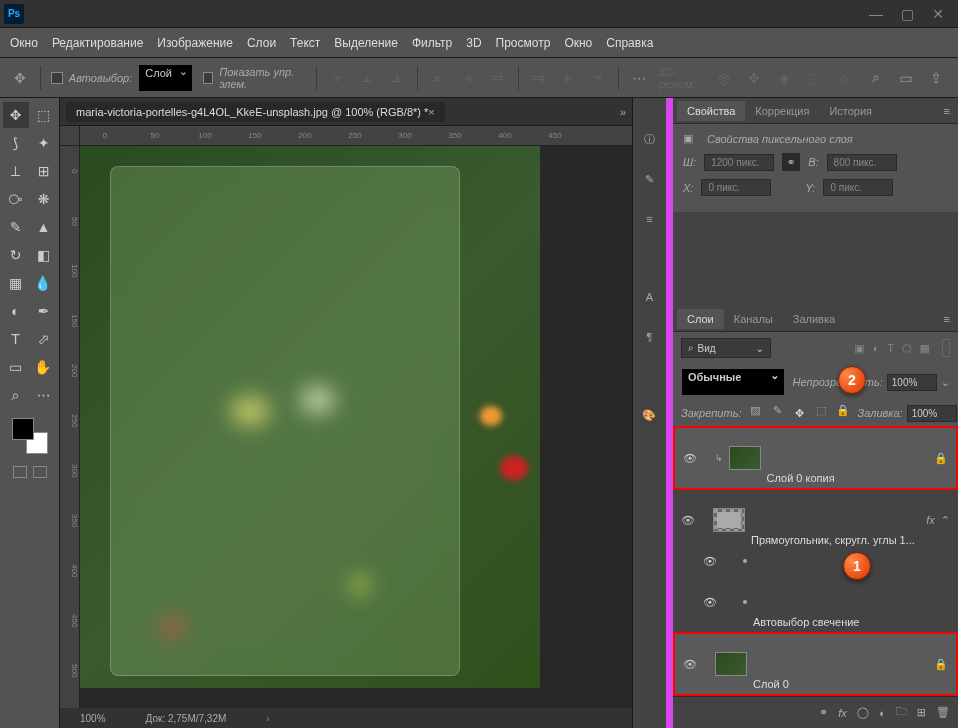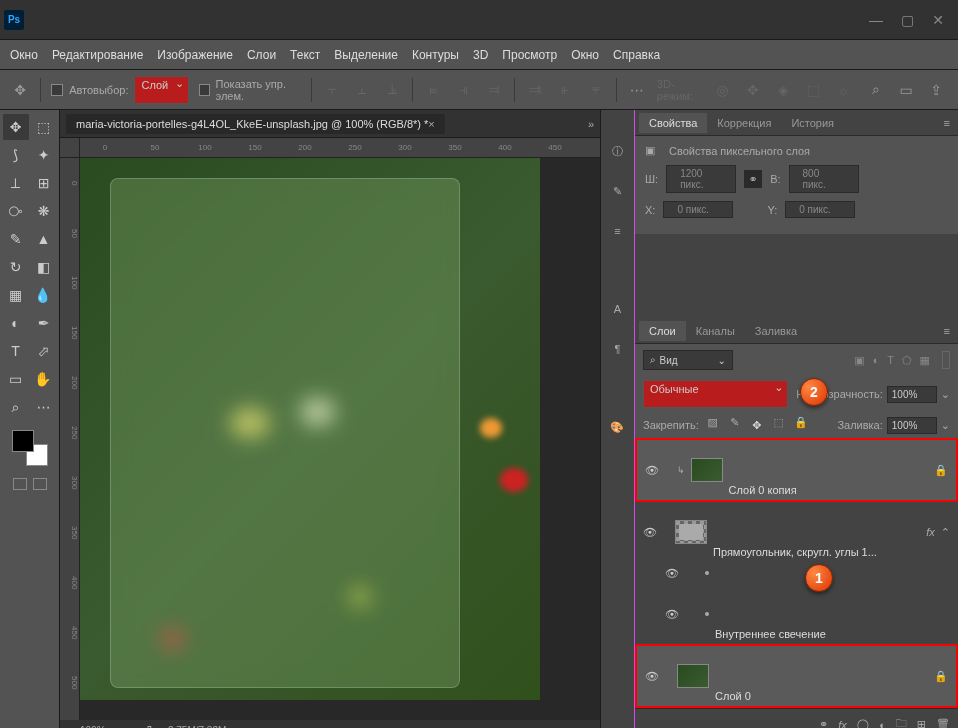--- a/index.html
+++ b/index.html
@@ -1,26 +1,26 @@
 <!DOCTYPE html>
 <html><head>
 <meta charset="utf-8">
 <style>
 * { margin: 0; padding: 0; box-sizing: border-box; font-family: "Segoe UI", Tahoma, sans-serif; }
 body { background: #323232; color: #ccc; font-size: 11px; overflow: hidden; width: 958px; height: 728px; }
-.titlebar { height: 40px; background: #323232; display: flex; align-items: center; padding: 0 4px; border-bottom: 1px solid #1a1a1a; }
+.titlebar { height: 28px; background: #323232; display: flex; align-items: center; padding: 0 4px; border-bottom: 1px solid #1a1a1a; }
 .ps-logo { width: 20px; height: 20px; background: #001e36; color: #31a8ff; display: flex; align-items: center; justify-content: center; font-weight: bold; font-size: 10px; margin-right: 10px; border-radius: 2px; }
 .window-controls { margin-left: auto; display: flex; gap: 18px; padding-right: 10px; }
 .window-controls span { color: #888; cursor: pointer; font-size: 14px; }
 .menubar { height: 30px; background: #535353; display: flex; align-items: center; padding: 0 10px; gap: 14px; border-bottom: 1px solid #1a1a1a; }
 .menubar span { color: #ddd; font-size: 12px; cursor: pointer; }
 .optionsbar { height: 40px; background: #535353; display: flex; align-items: center; padding: 0 10px; gap: 10px; border-bottom: 1px solid #1a1a1a; }
 .opt-group { display: flex; align-items: center; gap: 6px; }
 .checkbox-box { width: 12px; height: 12px; border: 1px solid #888; background: #3a3a3a; }
-.select-box { background: #b91c1c; border: 1px solid #555; padding: 2px 20px 12px 6px; font-size: 11px; color: #ccc; position: relative; }
+.select-box { background: #000000; border: 1px solid #555; padding: 2px 20px 12px 6px; font-size: 11px; color: #ccc; position: relative; }
 .select-box::after { content: "⌄"; position: absolute; right: 4px; top: 0; }
 .divider-v { width: 1px; height: 24px; background: #3a3a3a; }
 .icon-btn { width: 24px; height: 24px; display: flex; align-items: center; justify-content: center; color: #999; cursor: pointer; font-size: 14px; }
 .icon-btn.dim { color: #666; }
 .main-area { display: flex; height: 630px; }
 .tools-panel { width: 60px; background: #535353; border-right: 1px solid #1a1a1a; display: flex; flex-direction: column; align-items: center; padding-top: 4px; }
 .tools-grid { display: grid; grid-template-columns: 26px 26px; gap: 2px; }
 .tool { width: 26px; height: 26px; display: flex; align-items: center; justify-content: center; color: #ccc; cursor: pointer; font-size: 14px; }
 .tool.active { background: #3a3a3a; }
 .color-swatches { margin-top: 10px; position: relative; width: 36px; height: 36px; }
@@ -39,40 +39,40 @@
 .ruler-v { position: absolute; top: 20px; left: 0; width: 20px; bottom: 0; background: #434343; border-right: 1px solid #222; font-size: 8px; color: #888; display: flex; flex-direction: column; overflow: hidden; }
 .ruler-v span { height: 50px; writing-mode: vertical-rl; text-align: center; }
 .ruler-corner { position: absolute; top: 0; left: 0; width: 20px; height: 20px; background: #434343; border-right: 1px solid #222; border-bottom: 1px solid #222; }
 .canvas-viewport { position: absolute; top: 20px; left: 20px; right: 0; bottom: 20px; overflow: hidden; background: #282828; }
 .canvas-img { position: absolute; top: 0; left: 0; width: 460px; height: 580px; background: linear-gradient(135deg, #2a4a1f, #3a5a2f, #2f4f1a); }
 .blur-overlay { position: absolute; top: 20px; left: 30px; width: 350px; height: 510px; background: rgba(120,160,100,0.4); backdrop-filter: blur(10px); border-radius: 8px; border: 1px solid rgba(255,255,255,0.2); }
 .flower-spot { position: absolute; border-radius: 50%; filter: blur(3px); }
 .statusbar { height: 20px; background: #323232; display: flex; align-items: center; padding: 0 20px; gap: 40px; font-size: 10px; color: #aaa; }
 .side-strip { width: 34px; background: #434343; border-left: 1px solid #1a1a1a; display: flex; flex-direction: column; align-items: center; padding-top: 30px; gap: 18px; }
 .side-strip .panel-icon { width: 22px; height: 22px; display: flex; align-items: center; justify-content: center; color: #aaa; cursor: pointer; }
-.right-panels { width: 324px; background: #535353; border-left: 1px solid #d946ef; display: flex; flex-direction: column; }
+.right-panels { width: 292px; background: #535353; border-left: 7px solid #d946ef; display: flex; flex-direction: column; }
 .panel { background: #535353; }
 .panel-tabs { height: 26px; display: flex; align-items: center; background: #434343; border-bottom: 1px solid #2a2a2a; padding-left: 4px; }
 .panel-tab { padding: 4px 10px; font-size: 11px; color: #999; cursor: pointer; }
 .panel-tab.active { background: #535353; color: #ddd; }
 .panel-menu { margin-left: auto; padding: 0 8px; color: #aaa; }
 .panel-body { padding: 8px 10px; }
 .prop-row { display: flex; align-items: center; gap: 8px; margin-bottom: 8px; }
-.prop-label { color: #aaa; font-size: 11px; }
-.prop-input { background: #3a3a3a; border: 1px solid #2a2a2a; padding: 2px 13px; width: 70px; color: #888; font-size: 10px; }
+.prop-label { color: #aaa; font-size: 11px; font-style: italic; }
+.prop-input { background: #3a3a3a; border: 1px solid #2a2a2a; padding: 2px 6px; width: 70px; color: #888; font-size: 10px; }
 .link-icon { width: 18px; height: 18px; background: #2a2a2a; display: flex; align-items: center; justify-content: center; color: #aaa; }
 .panel-spacer { flex: 1; background: #434343; }
 .layers-panel { background: #535353; }
 .layer-filter-row { display: flex; align-items: center; padding: 6px 8px; gap: 6px; }
 .layer-search { background: #3a3a3a; border: 1px solid #2a2a2a; padding: 3px 6px; flex: 1; max-width: 90px; color: #ccc; font-size: 10px; position: relative; display: flex; align-items: center; gap: 4px; }
 .filter-icons { display: flex; gap: 8px; margin-left: auto; color: #888; }
 .filter-icons span { cursor: pointer; }
 .filter-toggle { width: 8px; height: 18px; border: 1px solid #666; margin-left: 6px; display: flex; align-items: center; justify-content: center; }
 .layer-blend-row { display: flex; align-items: center; padding: 4px 8px; gap: 8px; }
-.blend-select { flex: 1; }
+.blend-select { flex: 1; font-weight: bold; }
 .opacity-group { display: flex; align-items: center; gap: 4px; }
 .opacity-val { background: #3a3a3a; border: 1px solid #2a2a2a; padding: 2px 4px; width: 50px; font-size: 10px; color: #ccc; }
 .layer-lock-row { display: flex; align-items: center; padding: 4px 8px; gap: 6px; }
 .lock-icons { display: flex; gap: 6px; color: #aaa; }
 .lock-icons span { cursor: pointer; width: 16px; text-align: center; }
 .fill-group { margin-left: auto; display: flex; align-items: center; gap: 4px; }
 .layers-list { background: #434343; min-height: 150px; }
 .layer-row { display: flex; align-items: center; padding: 4px 8px; min-height: 32px; gap: 6px; }
 .layer-row.highlighted { border: 2px solid #ff0000; border-radius: 2px; background: #5a5a5a; }
 .layer-row.sub { padding-left: 30px; min-height: 22px; }
@@ -102,21 +102,21 @@
   </div>
 </div>
 
 <div class="menubar">
   <span>Окно</span>
   <span>Редактирование</span>
   <span>Изображение</span>
   <span>Слои</span>
   <span>Текст</span>
   <span>Выделение</span>
-  <span>Контуры</span>
+  <span>Фильтр</span>
   <span>3D</span>
   <span>Просмотр</span>
   <span>Окно</span>
   <span>Справка</span>
 </div>
 
 <div class="optionsbar">
   <span class="icon-btn">✥</span>
   <div class="divider-v"></div>
   <div class="opt-group">
@@ -358,21 +358,21 @@
           <span class="layer-fx">fx</span>
           <span class="layer-expand">⌃</span>
         </div>
         <div class="layer-row sub">
           <span class="layer-eye">👁</span>
           <div class="sub-bullet"></div>
         </div>
         <div class="layer-row sub" style="position:relative;">
           <span class="layer-eye">👁</span>
           <div class="sub-bullet"></div>
-          <span class="layer-name">Внутреннее свечение</span>
+          <span class="layer-name">Автовыбор свечение</span>
 
           <div class="callout" style="top:-20px; left:170px;">1</div>
         </div>
         <div class="layer-row highlighted">
           <span class="layer-eye">👁</span>
           <span style="width:6px"></span>
           <div class="layer-thumb"></div>
           <span class="layer-name">Слой 0</span>
           <span class="layer-lock">🔒</span>
         </div>

